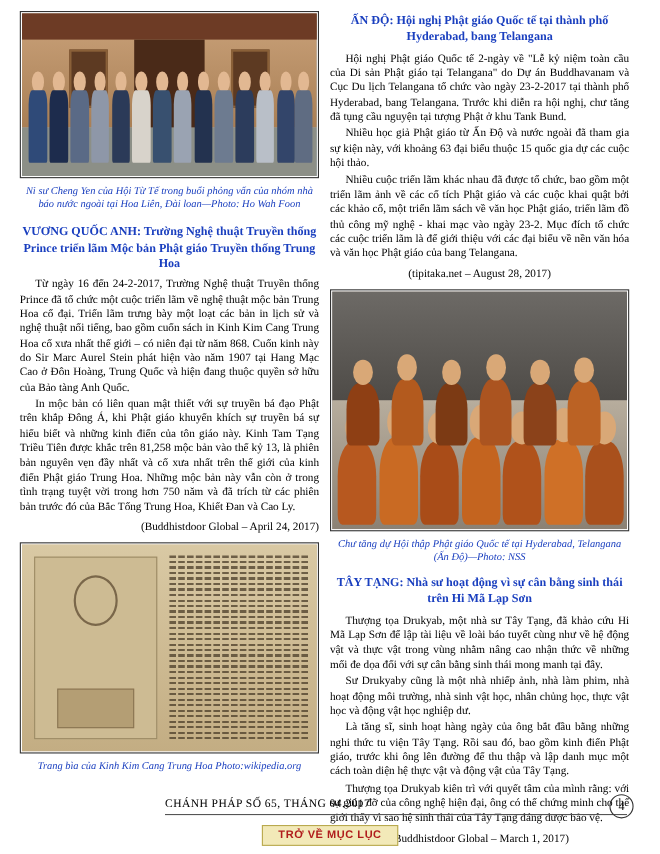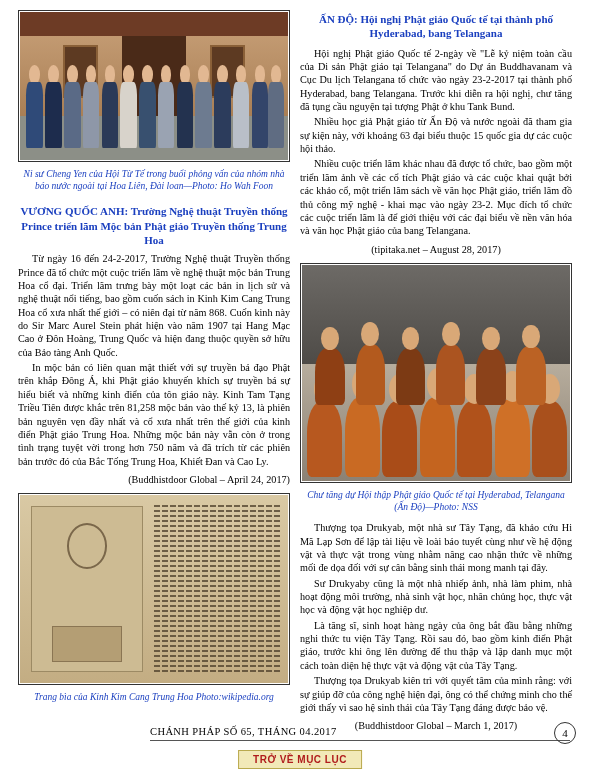--- a/index.html
+++ b/index.html
@@ -389,20 +389,21 @@
                 <span class="hd"></span>
               </div>
             <div class="m" style="left:80%;top:29%;width:11%;height:31%;background:#bb6224">
                 <span class="hd"></span>
               </div>
           </div>
         </div>
       </div>
       <div class="caption">Chư tăng dự Hội thập Phật giáo Quốc tế tại Hyderabad, Telangana (Ấn Độ)—Photo: NSS</div>
 
+      <div class="headline">TÂY TẠNG: Nhà sư hoạt động vì sự cân bằng sinh thái trên Hi Mã Lạp Sơn</div>
 
       <p class="body">Thượng tọa Drukyab, một nhà sư Tây Tạng, đã khảo cứu Hi Mã Lạp Sơn để lập tài liệu về loài báo tuyết cùng như về hệ động vật và thực vật trong vùng nhằm nâng cao nhận thức về những mối đe dọa đối với sự cân bằng sinh thái mong manh tại đây.</p>
       <p class="body">Sư Drukyaby cũng là một nhà nhiếp ảnh, nhà làm phim, nhà hoạt động môi trường, nhà sinh vật học, nhân chủng học, thực vật học và động vật học nghiệp dư.</p>
       <p class="body">Là tăng sĩ, sinh hoạt hàng ngày của ông bắt đầu bằng những nghi thức tu viện Tây Tạng. Rồi sau đó, bao gồm kinh điển Phật giáo, trước khi ông lên đường để thu thập và lập danh mục một cách toàn diện hệ thực vật và động vật của Tây Tạng.</p>
       <p class="body">Thượng tọa Drukyab kiên trì với quyết tâm của mình rằng: với sự giúp đỡ của công nghệ hiện đại, ông có thể chứng minh cho thế giới thấy vì sao hệ sinh thái của Tây Tạng đáng được bảo vệ.</p>
       <p class="src-center">(Buddhistdoor Global – March 1, 2017)</p>
     </div>
   </div>
 
   <div class="footer">

